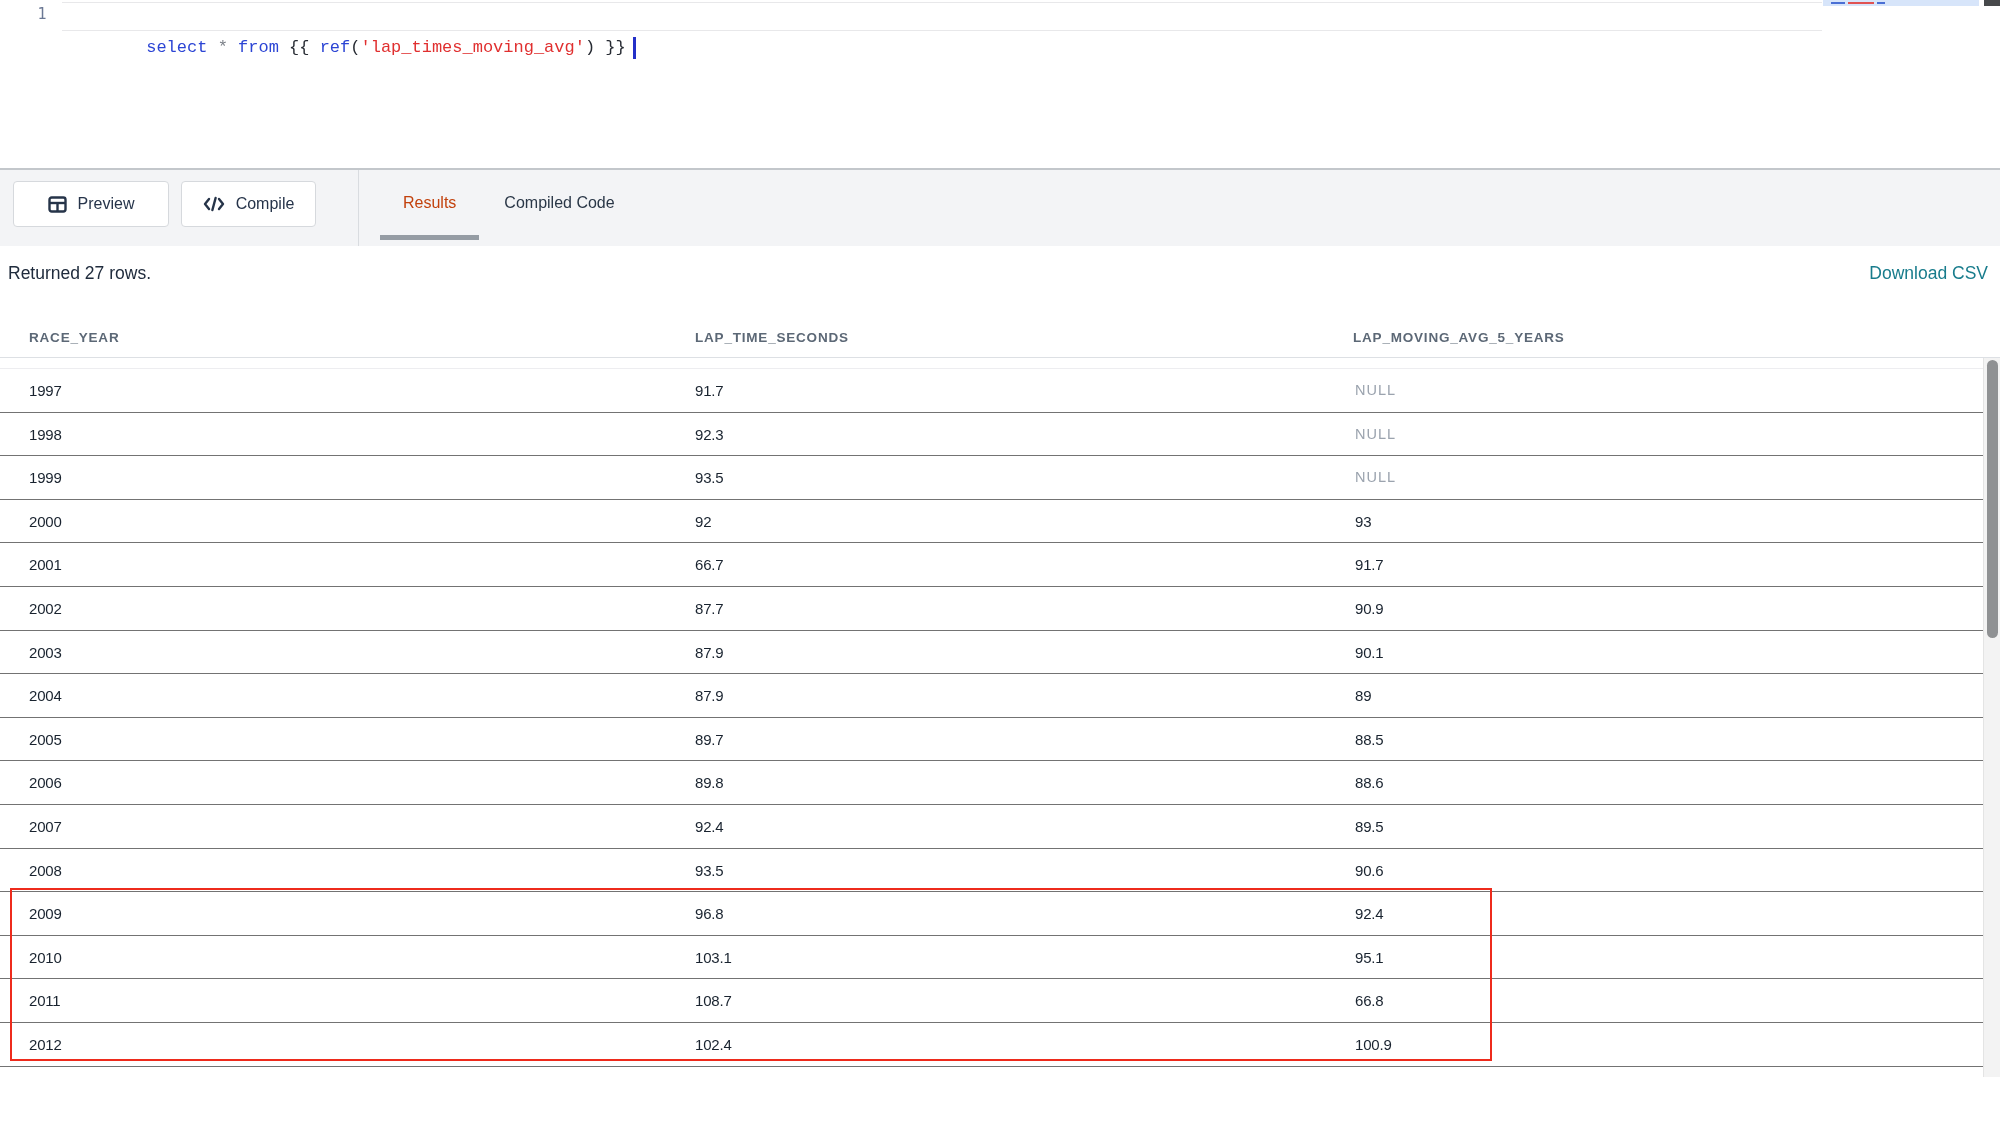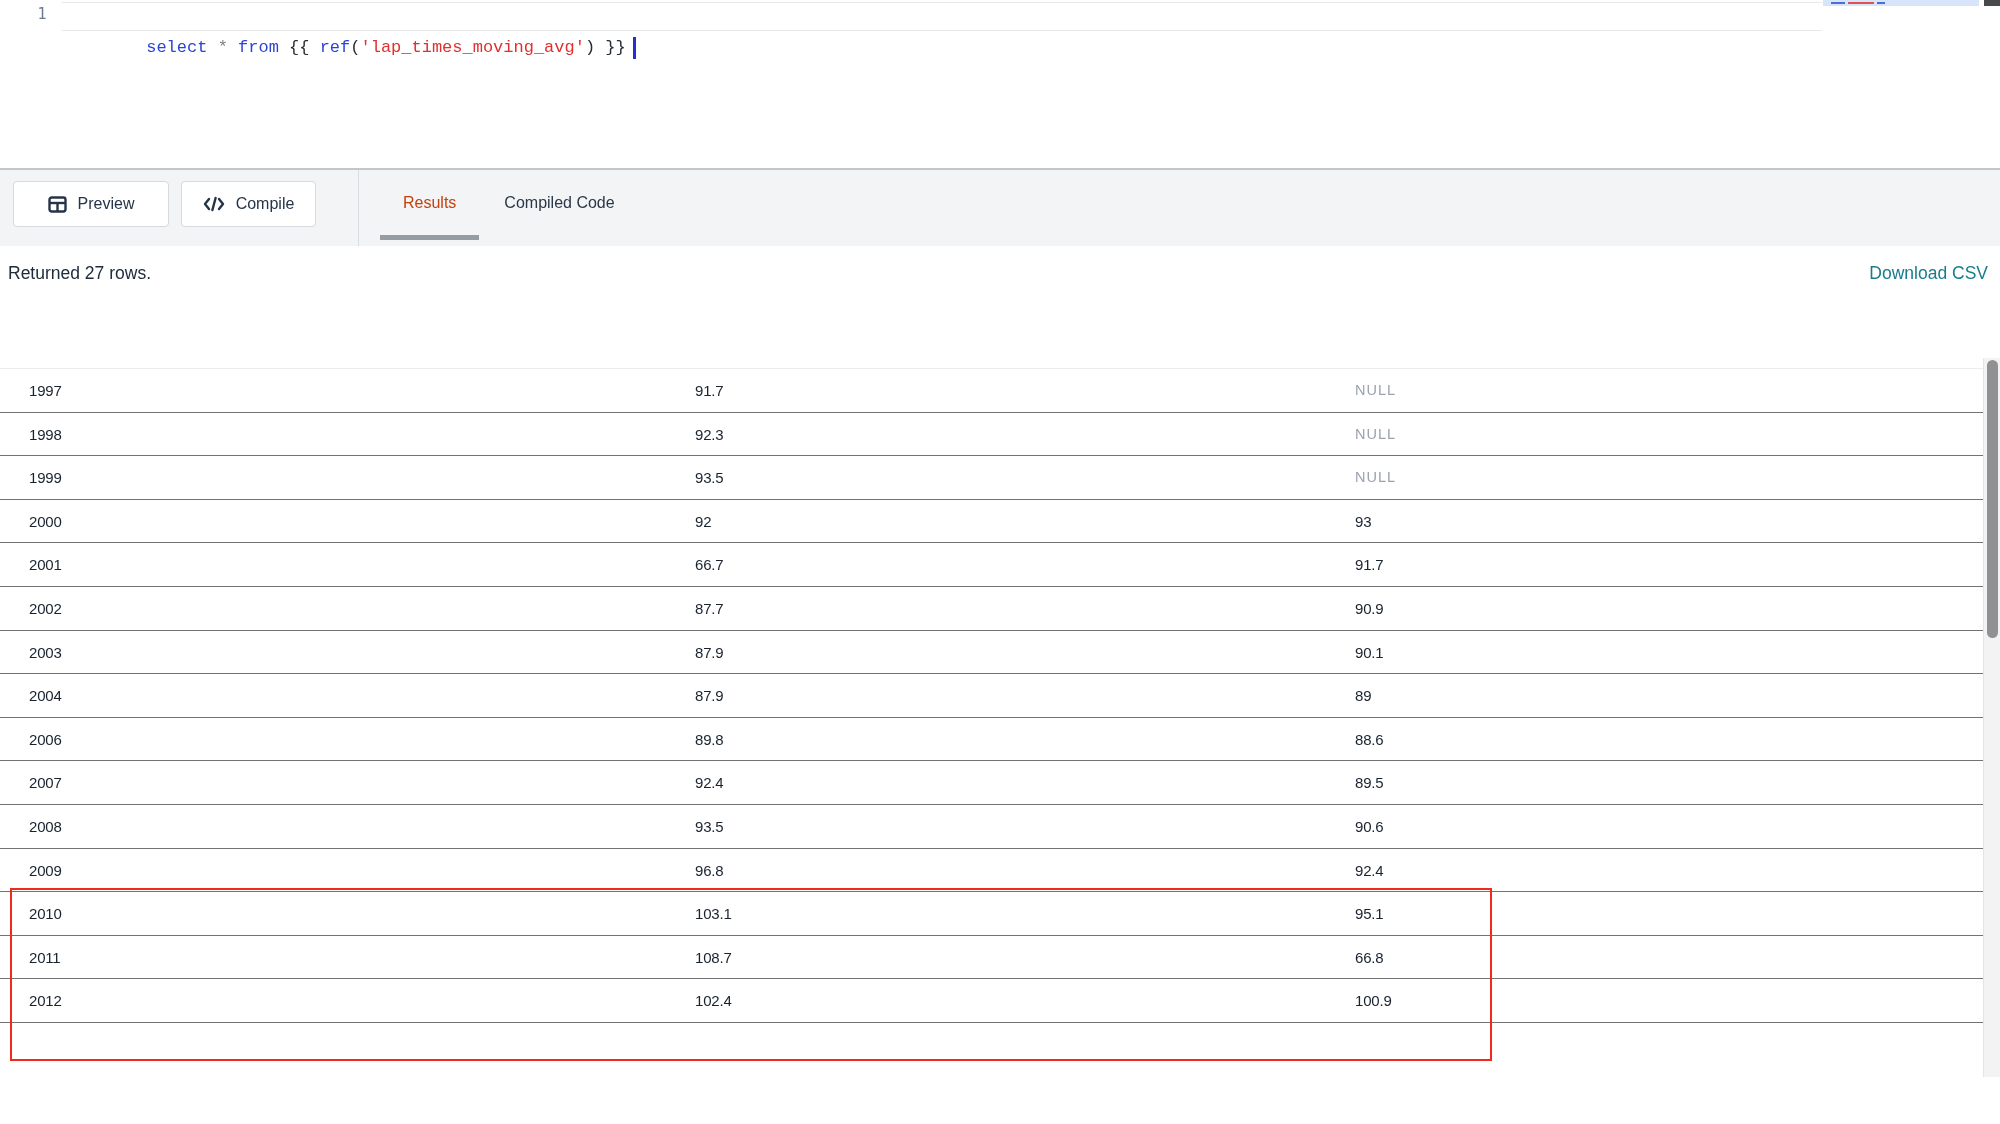--- a/index.html
+++ b/index.html
@@ -113,20 +113,25 @@
     <div class="toolbar-vdivider"></div>
     <div class="tabs">
       <div class="tab active">Results</div>
       <div class="tab">Compiled Code</div>
     </div>
   </div>
 
   <div class="results-summary">Returned 27 rows.</div>
   <div class="download-link">Download CSV</div>
 
+  <div class="thead">
+    <span class="th c1">RACE_YEAR</span>
+    <span class="th c2">LAP_TIME_SECONDS</span>
+    <span class="th c3">LAP_MOVING_AVG_5_YEARS</span>
+  </div>
 
   <div class="rows">
       <div class="row">
         <span class="cell c1">1997</span>
         <span class="cell c2">91.7</span>
         <span class="cell c3 null">NULL</span>
       </div>
       <div class="row">
         <span class="cell c1">1998</span>
         <span class="cell c2">92.3</span>
@@ -156,20 +161,25 @@
         <span class="cell c1">2003</span>
         <span class="cell c2">87.9</span>
         <span class="cell c3">90.1</span>
       </div>
       <div class="row">
         <span class="cell c1">2004</span>
         <span class="cell c2">87.9</span>
         <span class="cell c3">89</span>
       </div>
       <div class="row">
+        <span class="cell c1">2005</span>
+        <span class="cell c2">89.7</span>
+        <span class="cell c3">88.5</span>
+      </div>
+      <div class="row">
         <span class="cell c1">2006</span>
         <span class="cell c2">89.8</span>
         <span class="cell c3">88.6</span>
       </div>
       <div class="row">
         <span class="cell c1">2007</span>
         <span class="cell c2">92.4</span>
         <span class="cell c3">89.5</span>
       </div>
       <div class="row">

